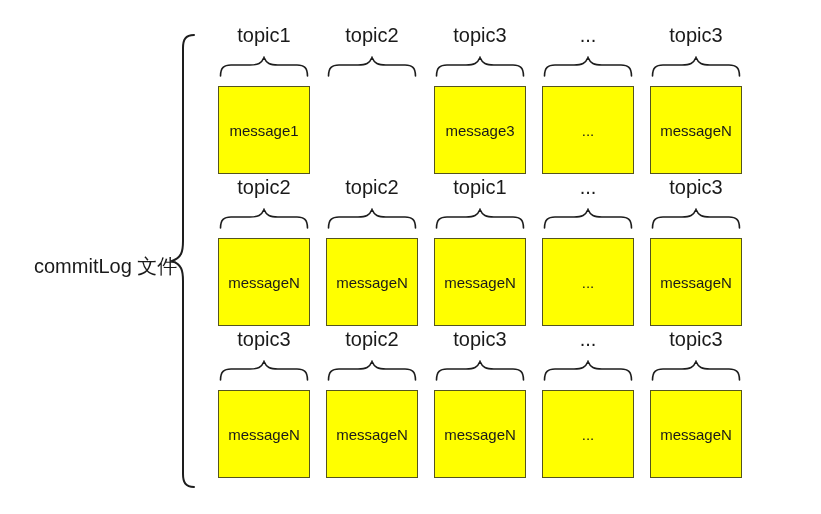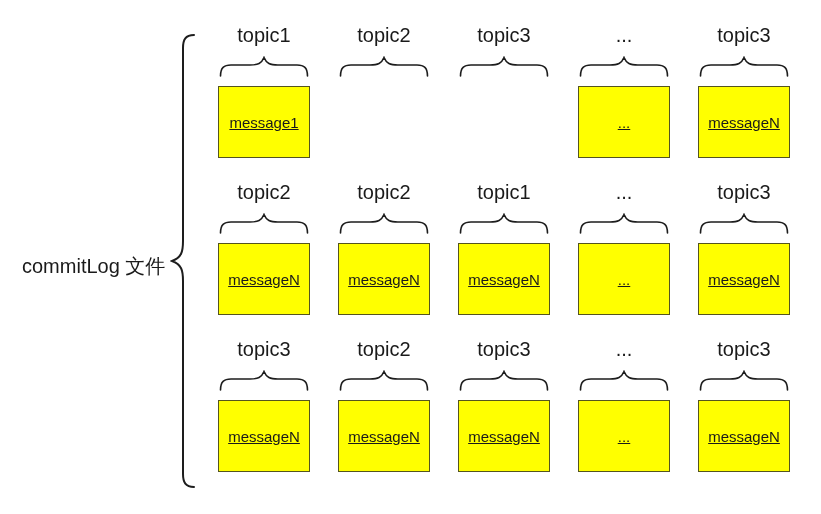--- a/index.html
+++ b/index.html
@@ -16,21 +16,21 @@
   }
   .canvas{
     position:relative;
     width:821px;
     height:514px;
     background:#ffffff;
     overflow:hidden;
   }
   .side-label{
     position:absolute;
-    left:22px;
+    left:34px;
     top:251px;
     width:142px;
     font-size:20px;
     line-height:30px;
     white-space:nowrap;
     color:var(--text);
   }
   .big-brace{
     position:absolute;
     left:170px;
@@ -38,22 +38,21 @@
     width:26px;
     height:456px;
   }
   .rows{
     position:absolute;
     left:218px;
     top:22px;
   }
   .row{
     display:flex;
-    gap:28px;
-    margin-bottom:21px;
+    gap:16px;
   }
   .col{
     width:92px;
     display:flex;
     flex-direction:column;
     align-items:center;
   }
   .topic{
     font-size:20px;
     height:26px;
@@ -62,28 +61,27 @@
     white-space:nowrap;
   }
   .hbrace{
     width:92px;
     height:22px;
     margin-top:8px;
     display:block;
   }
   .box{
     width:92px;
-    height:72px;
+    height:88px;
     margin-top:8px;
     background:var(--box-fill);
     border:1px solid var(--box-border);
     display:flex;
     align-items:center;
     justify-content:center;
-    text-decoration:underline;
   }
   .msg{
     font-size:15px;
     white-space:nowrap;
   }
   svg path{
     fill:none;
     stroke:var(--line);
     stroke-linecap:round;
   }
@@ -113,20 +111,23 @@
     <div class="topic">topic2</div>
     <svg class="hbrace" viewBox="0 0 92 22" preserveAspectRatio="none" aria-hidden="true">
       <path d="M 2.5,20 C 2.5,11.5 6,9 13,9 L 32,9 C 40,9 43.5,7.5 46,1.5 C 48.5,7.5 52,9 60,9 L 79,9 C 86,9 89.5,11.5 89.5,20" stroke-width="1.6"></path>
     </svg>
   </div>
         <div class="col">
     <div class="topic">topic3</div>
     <svg class="hbrace" viewBox="0 0 92 22" preserveAspectRatio="none" aria-hidden="true">
       <path d="M 2.5,20 C 2.5,11.5 6,9 13,9 L 32,9 C 40,9 43.5,7.5 46,1.5 C 48.5,7.5 52,9 60,9 L 79,9 C 86,9 89.5,11.5 89.5,20" stroke-width="1.6"></path>
     </svg>
+    <div class="box">
+      <span class="msg">message3</span>
+    </div>
   </div>
         <div class="col">
     <div class="topic">...</div>
     <svg class="hbrace" viewBox="0 0 92 22" preserveAspectRatio="none" aria-hidden="true">
       <path d="M 2.5,20 C 2.5,11.5 6,9 13,9 L 32,9 C 40,9 43.5,7.5 46,1.5 C 48.5,7.5 52,9 60,9 L 79,9 C 86,9 89.5,11.5 89.5,20" stroke-width="1.6"></path>
     </svg>
     <div class="box">
       <span class="msg">...</span>
     </div>
   </div>

